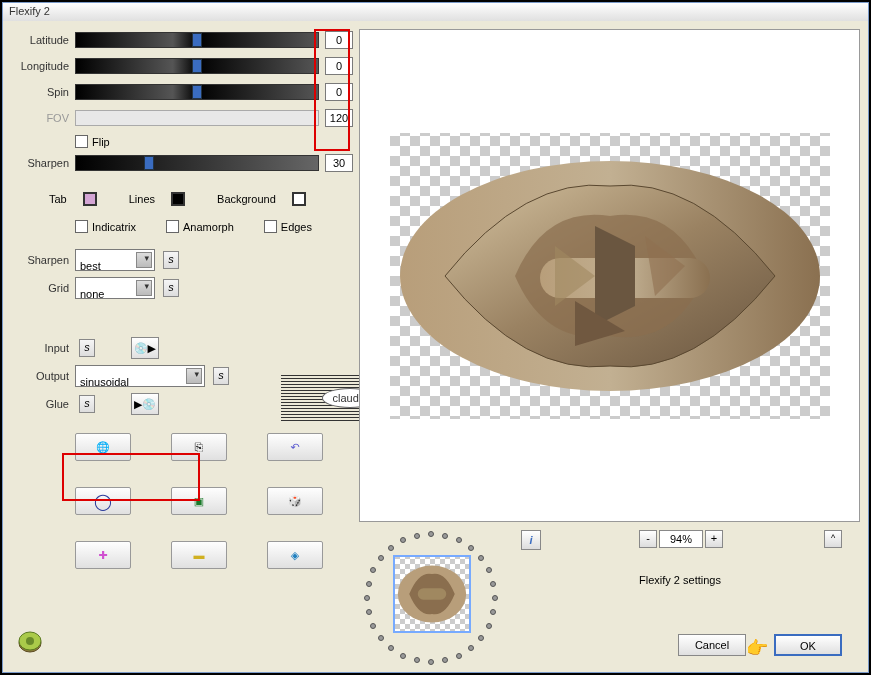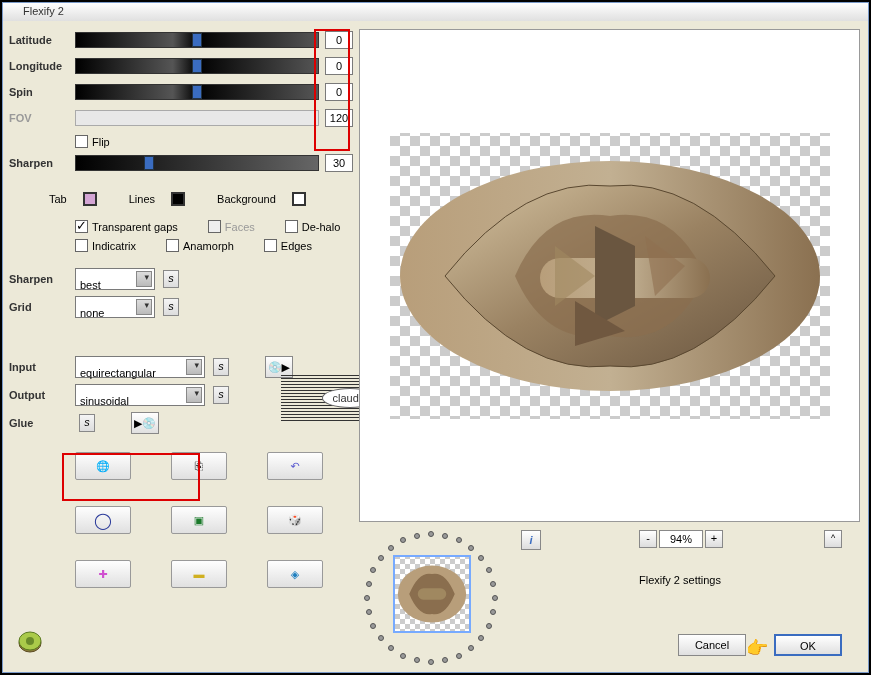--- a/index.html
+++ b/index.html
@@ -1,24 +1,24 @@
 <!DOCTYPE html>
 <html><head>
   <meta charset="utf-8">
   <style>
     * { box-sizing: border-box; margin: 0; padding: 0; font-family: Tahoma, Arial, sans-serif; font-size: 11px; }
     body { background: #000; width: 871px; height: 675px; overflow: hidden; }
     .window { width: 867px; height: 671px; margin: 2px; background: #ece9d8; border: 1px solid #7a9ac9; position: relative; }
-    .titlebar { height: 18px; padding: 2px 20px; background: linear-gradient(#fefefe, #e0e0e0); color: #333; }
+    .titlebar { height: 18px; padding: 2px 6px; background: linear-gradient(#fefefe, #e0e0e0); color: #333; }
     .content { display: flex; height: calc(100% - 18px); }
     .left-panel { width: 356px; padding: 10px 6px; position: relative; }
     .right-panel { flex: 1; background: #fff; border: 1px solid #999; margin: 8px 8px 150px 0; display: flex; align-items: center; justify-content: center; position: relative; }
     
     .row { display: flex; align-items: center; margin-bottom: 8px; height: 18px; }
-    .label { width: 60px; text-align: left; margin-right: 6px; color: #333; font-weight: bold; }
+    .label { width: 60px; text-align: right; margin-right: 6px; color: #333; }
     .label.disabled { color: #999; }
     .slider-dark { width: 244px; height: 16px; border: 1px solid #333; position: relative; background: linear-gradient(to right, #000 0%, #555 40%, #000 50%, #555 100%); margin-right: 6px; }
     .slider-dark.full { background: linear-gradient(to right, #000, #666); }
     .slider-thumb { position: absolute; width: 10px; height: 14px; background: #3a6cc0; border: 1px solid #234; top: 0; }
     .slider-disabled { width: 244px; height: 16px; border: 1px solid #aaa; background: #e8e8e8; margin-right: 6px; }
     
     .num-input { width: 28px; height: 18px; border: 1px solid #7a7a7a; text-align: center; background: #fff; }
     
     .highlight-box1 { position: absolute; left: 311px; top: 8px; width: 36px; height: 122px; border: 2px solid #d00; pointer-events: none; }
     .highlight-box2 { position: absolute; left: 59px; top: 432px; width: 138px; height: 48px; border: 2px solid #d00; pointer-events: none; }
@@ -130,34 +130,20 @@
 
       <div class="color-row">
         <span>Tab</span>
         <span class="color-swatch swatch-tab"></span>
         <span>Lines</span>
         <span class="color-swatch swatch-lines"></span>
         <span>Background</span>
         <span class="color-swatch swatch-bg"></span>
       </div>
 
-      <div class="check-row">
-        <span class="check-label">
-            <span class="checkbox checked"></span>
-            <span>Transparent gaps</span>
-          </span>
-        <span class="check-label disabled">
-            <span class="checkbox" style="background:#eee"></span>
-            <span>Faces</span>
-          </span>
-        <span class="check-label">
-            <span class="checkbox"></span>
-            <span>De-halo</span>
-          </span>
-      </div>
       <div class="check-row">
         <span class="check-label">
             <span class="checkbox"></span>
             <span>Indicatrix</span>
           </span>
         <span class="check-label">
             <span class="checkbox"></span>
             <span>Anamorph</span>
           </span>
         <span class="check-label">
@@ -174,21 +160,20 @@
       <div class="dropdown-row">
         <span class="label">Grid</span>
         <div class="dropdown"><span>none</span></div>
         <div class="s-btn">s</div>
       </div>
 
       <div style="height:26px"></div>
 
       <div class="dropdown-row">
         <span class="label">Input</span>
-        <div class="dropdown wide"><span>equirectangular</span></div>
         <div class="s-btn">s</div>
         <div class="media-btn">
             <span>💿▶</span>
           </div>
       </div>
       <div class="dropdown-row">
         <span class="label">Output</span>
         <div class="dropdown wide"><span>sinusoidal</span></div>
         <div class="s-btn">s</div>
       </div>

